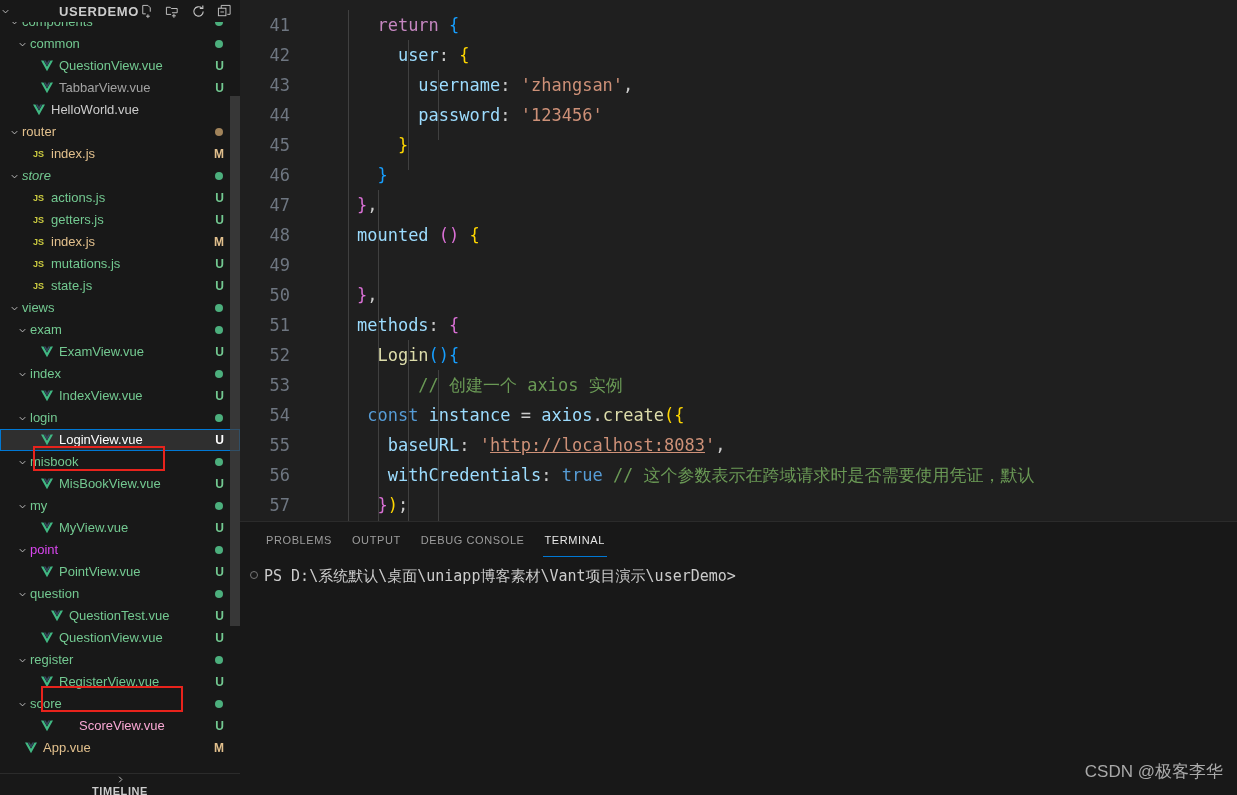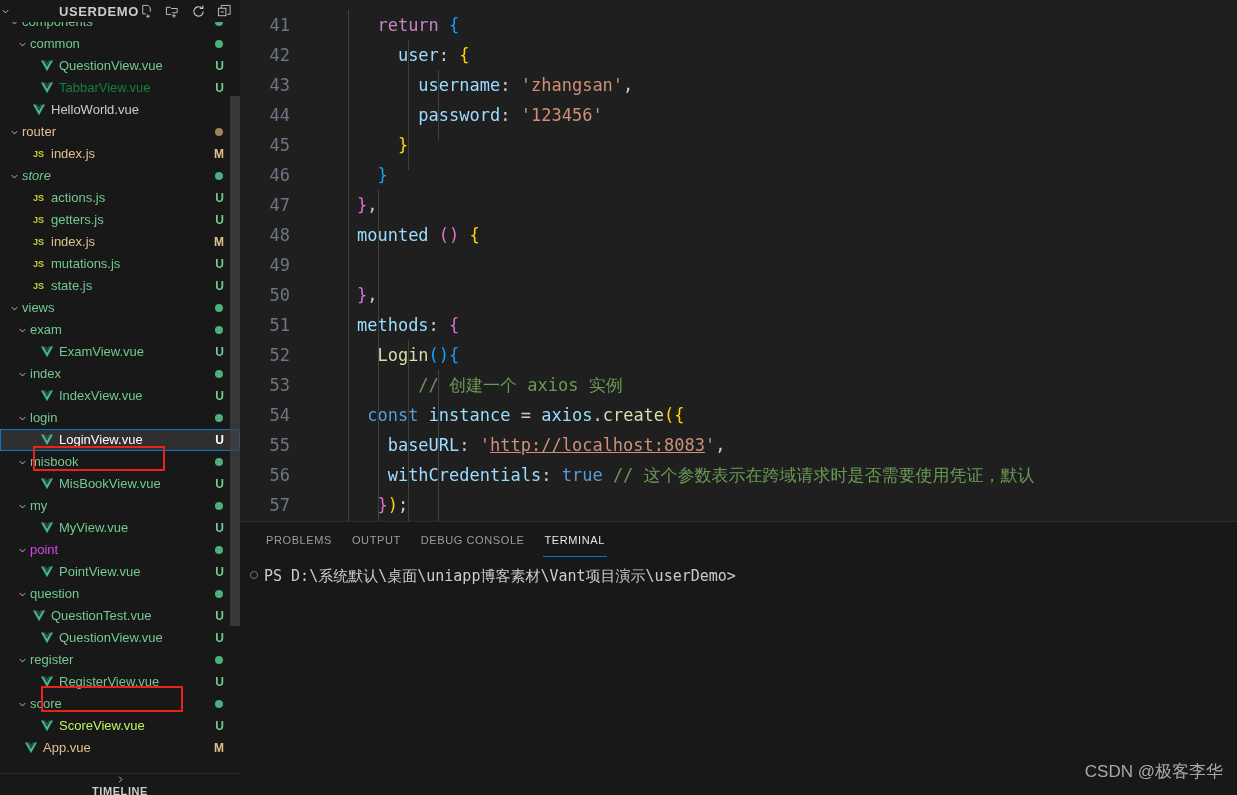--- a/index.html
+++ b/index.html
@@ -306,21 +306,21 @@
           <span class="badge" style="color: rgb(115, 201, 145);">U</span>
         </div>
         <div class="row" style="padding-left: 24px;">
           <span class="chev"></span>
           <span class="icon-slot">
             <svg width="14" height="12" viewBox="0 0 24 22">
               <path d="M1 1h4.5L12 12.5 18.5 1H23L12 20.5z" fill="#41b883"></path>
               <path d="M6.2 1h3.4L12 5.4 14.4 1h3.4L12 11.2z" fill="#35495e"></path>
             </svg>
           </span>
-          <span class="lbl" style="color: #15803d;">TabbarView.vue</span>
+          <span class="lbl" style="color: #a3a3a3;">TabbarView.vue</span>
           <span class="badge" style="color: rgb(115, 201, 145);">U</span>
         </div>
         <div class="row" style="padding-left: 16px;">
           <span class="chev"></span>
           <span class="icon-slot">
             <svg width="14" height="12" viewBox="0 0 24 22">
               <path d="M1 1h4.5L12 12.5 18.5 1H23L12 20.5z" fill="#41b883"></path>
               <path d="M6.2 1h3.4L12 5.4 14.4 1h3.4L12 11.2z" fill="#35495e"></path>
             </svg>
           </span>
@@ -523,21 +523,21 @@
         </div>
         <div class="row" style="padding-left: 16px;">
           <span class="chev">
             <svg width="11" height="11" viewBox="0 0 16 16">
               <path d="M4 6l4 4 4-4" stroke="currentColor" stroke-width="1.3" fill="none"></path>
             </svg>
           </span>
           <span class="lbl" style="color: rgb(115, 201, 145);">question</span>
           <span class="dot" style="background: rgb(76, 175, 125);"></span>
         </div>
-        <div class="row" style="padding-left: 16px;">
+        <div class="row" style="padding-left: 34px;">
           <span class="chev"></span>
           <span class="icon-slot">
             <svg width="14" height="12" viewBox="0 0 24 22">
               <path d="M1 1h4.5L12 12.5 18.5 1H23L12 20.5z" fill="#41b883"></path>
               <path d="M6.2 1h3.4L12 5.4 14.4 1h3.4L12 11.2z" fill="#35495e"></path>
             </svg>
           </span>
           <span class="lbl" style="color: rgb(115, 201, 145);">QuestionTest.vue</span>
           <span class="badge" style="color: rgb(115, 201, 145);">U</span>
         </div>
@@ -582,21 +582,21 @@
           <span class="dot" style="background: rgb(76, 175, 125);"></span>
         </div>
         <div class="row" style="padding-left: 24px;">
           <span class="chev"></span>
           <span class="icon-slot">
             <svg width="14" height="12" viewBox="0 0 24 22">
               <path d="M1 1h4.5L12 12.5 18.5 1H23L12 20.5z" fill="#41b883"></path>
               <path d="M6.2 1h3.4L12 5.4 14.4 1h3.4L12 11.2z" fill="#35495e"></path>
             </svg>
           </span>
-          <span class="lbl" style="color: #bef264;">ScoreView.vue</span>
+          <span class="lbl" style="color: #f9a8d4; margin-left: 20px;">ScoreView.vue</span>
           <span class="badge" style="color: rgb(115, 201, 145);">U</span>
         </div>
         <div class="row" style="padding-left: 8px;">
           <span class="chev"></span>
           <span class="icon-slot">
             <svg width="14" height="12" viewBox="0 0 24 22">
               <path d="M1 1h4.5L12 12.5 18.5 1H23L12 20.5z" fill="#41b883"></path>
               <path d="M6.2 1h3.4L12 5.4 14.4 1h3.4L12 11.2z" fill="#35495e"></path>
             </svg>
           </span>

